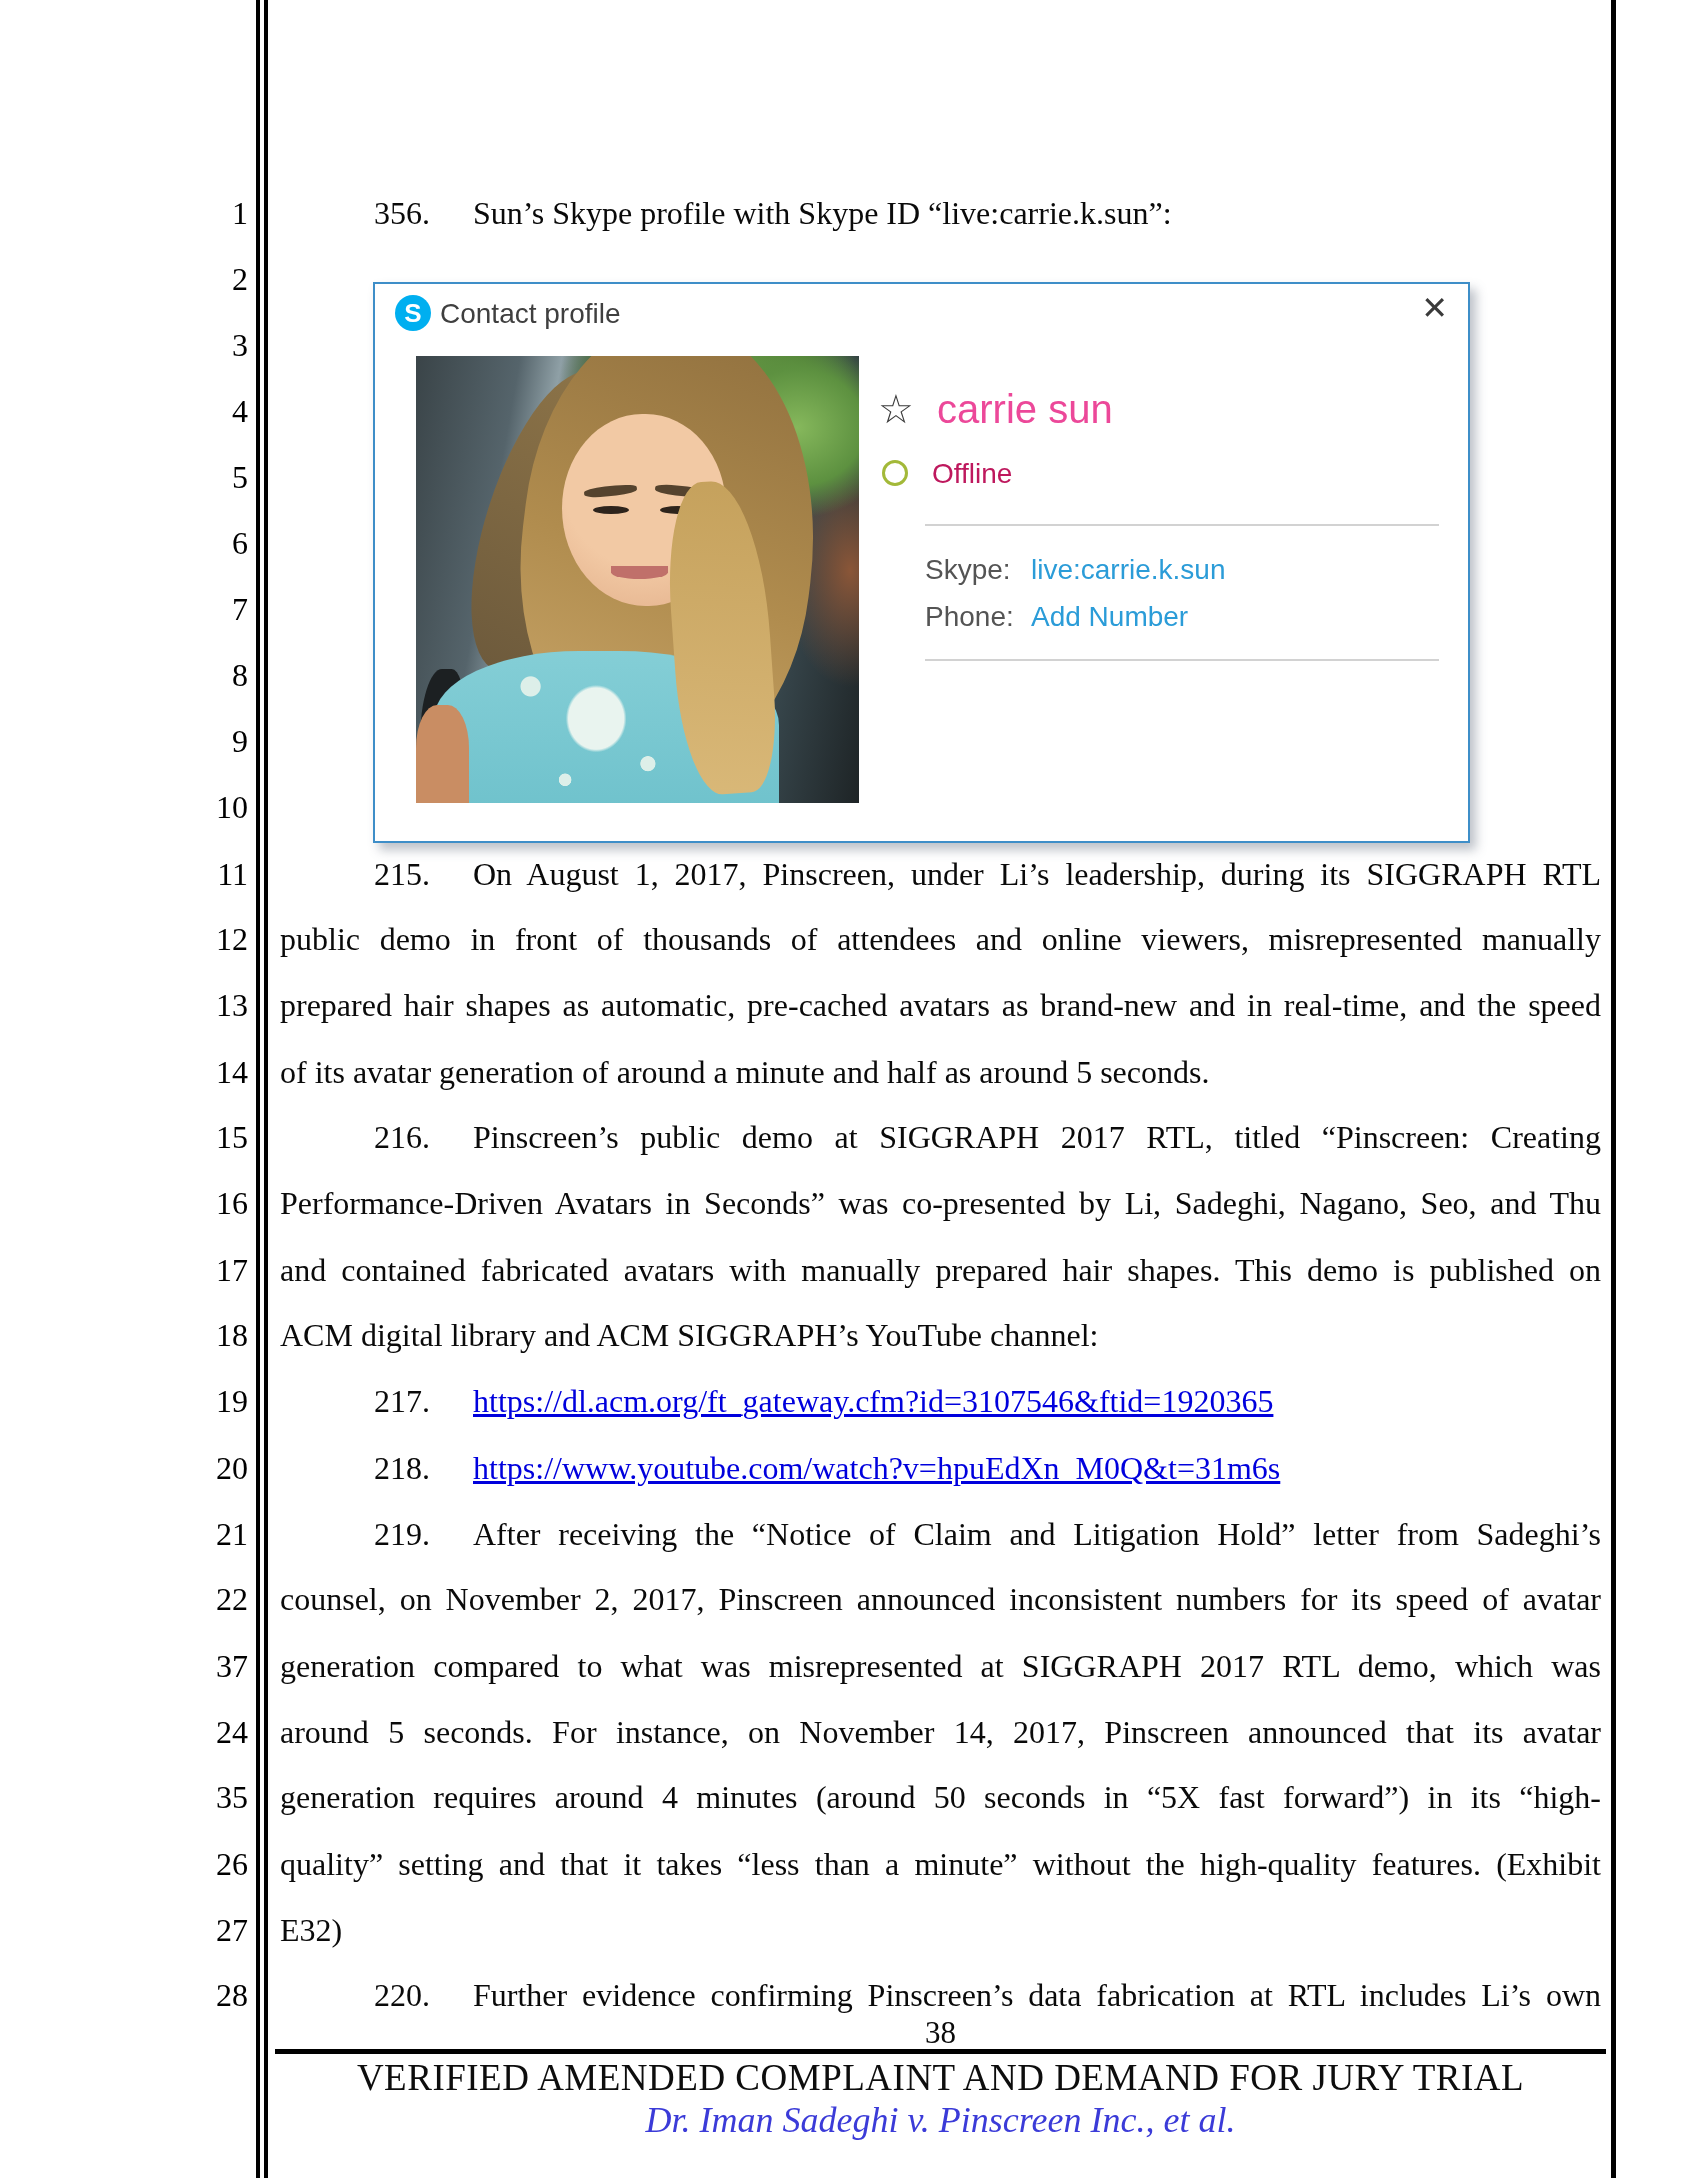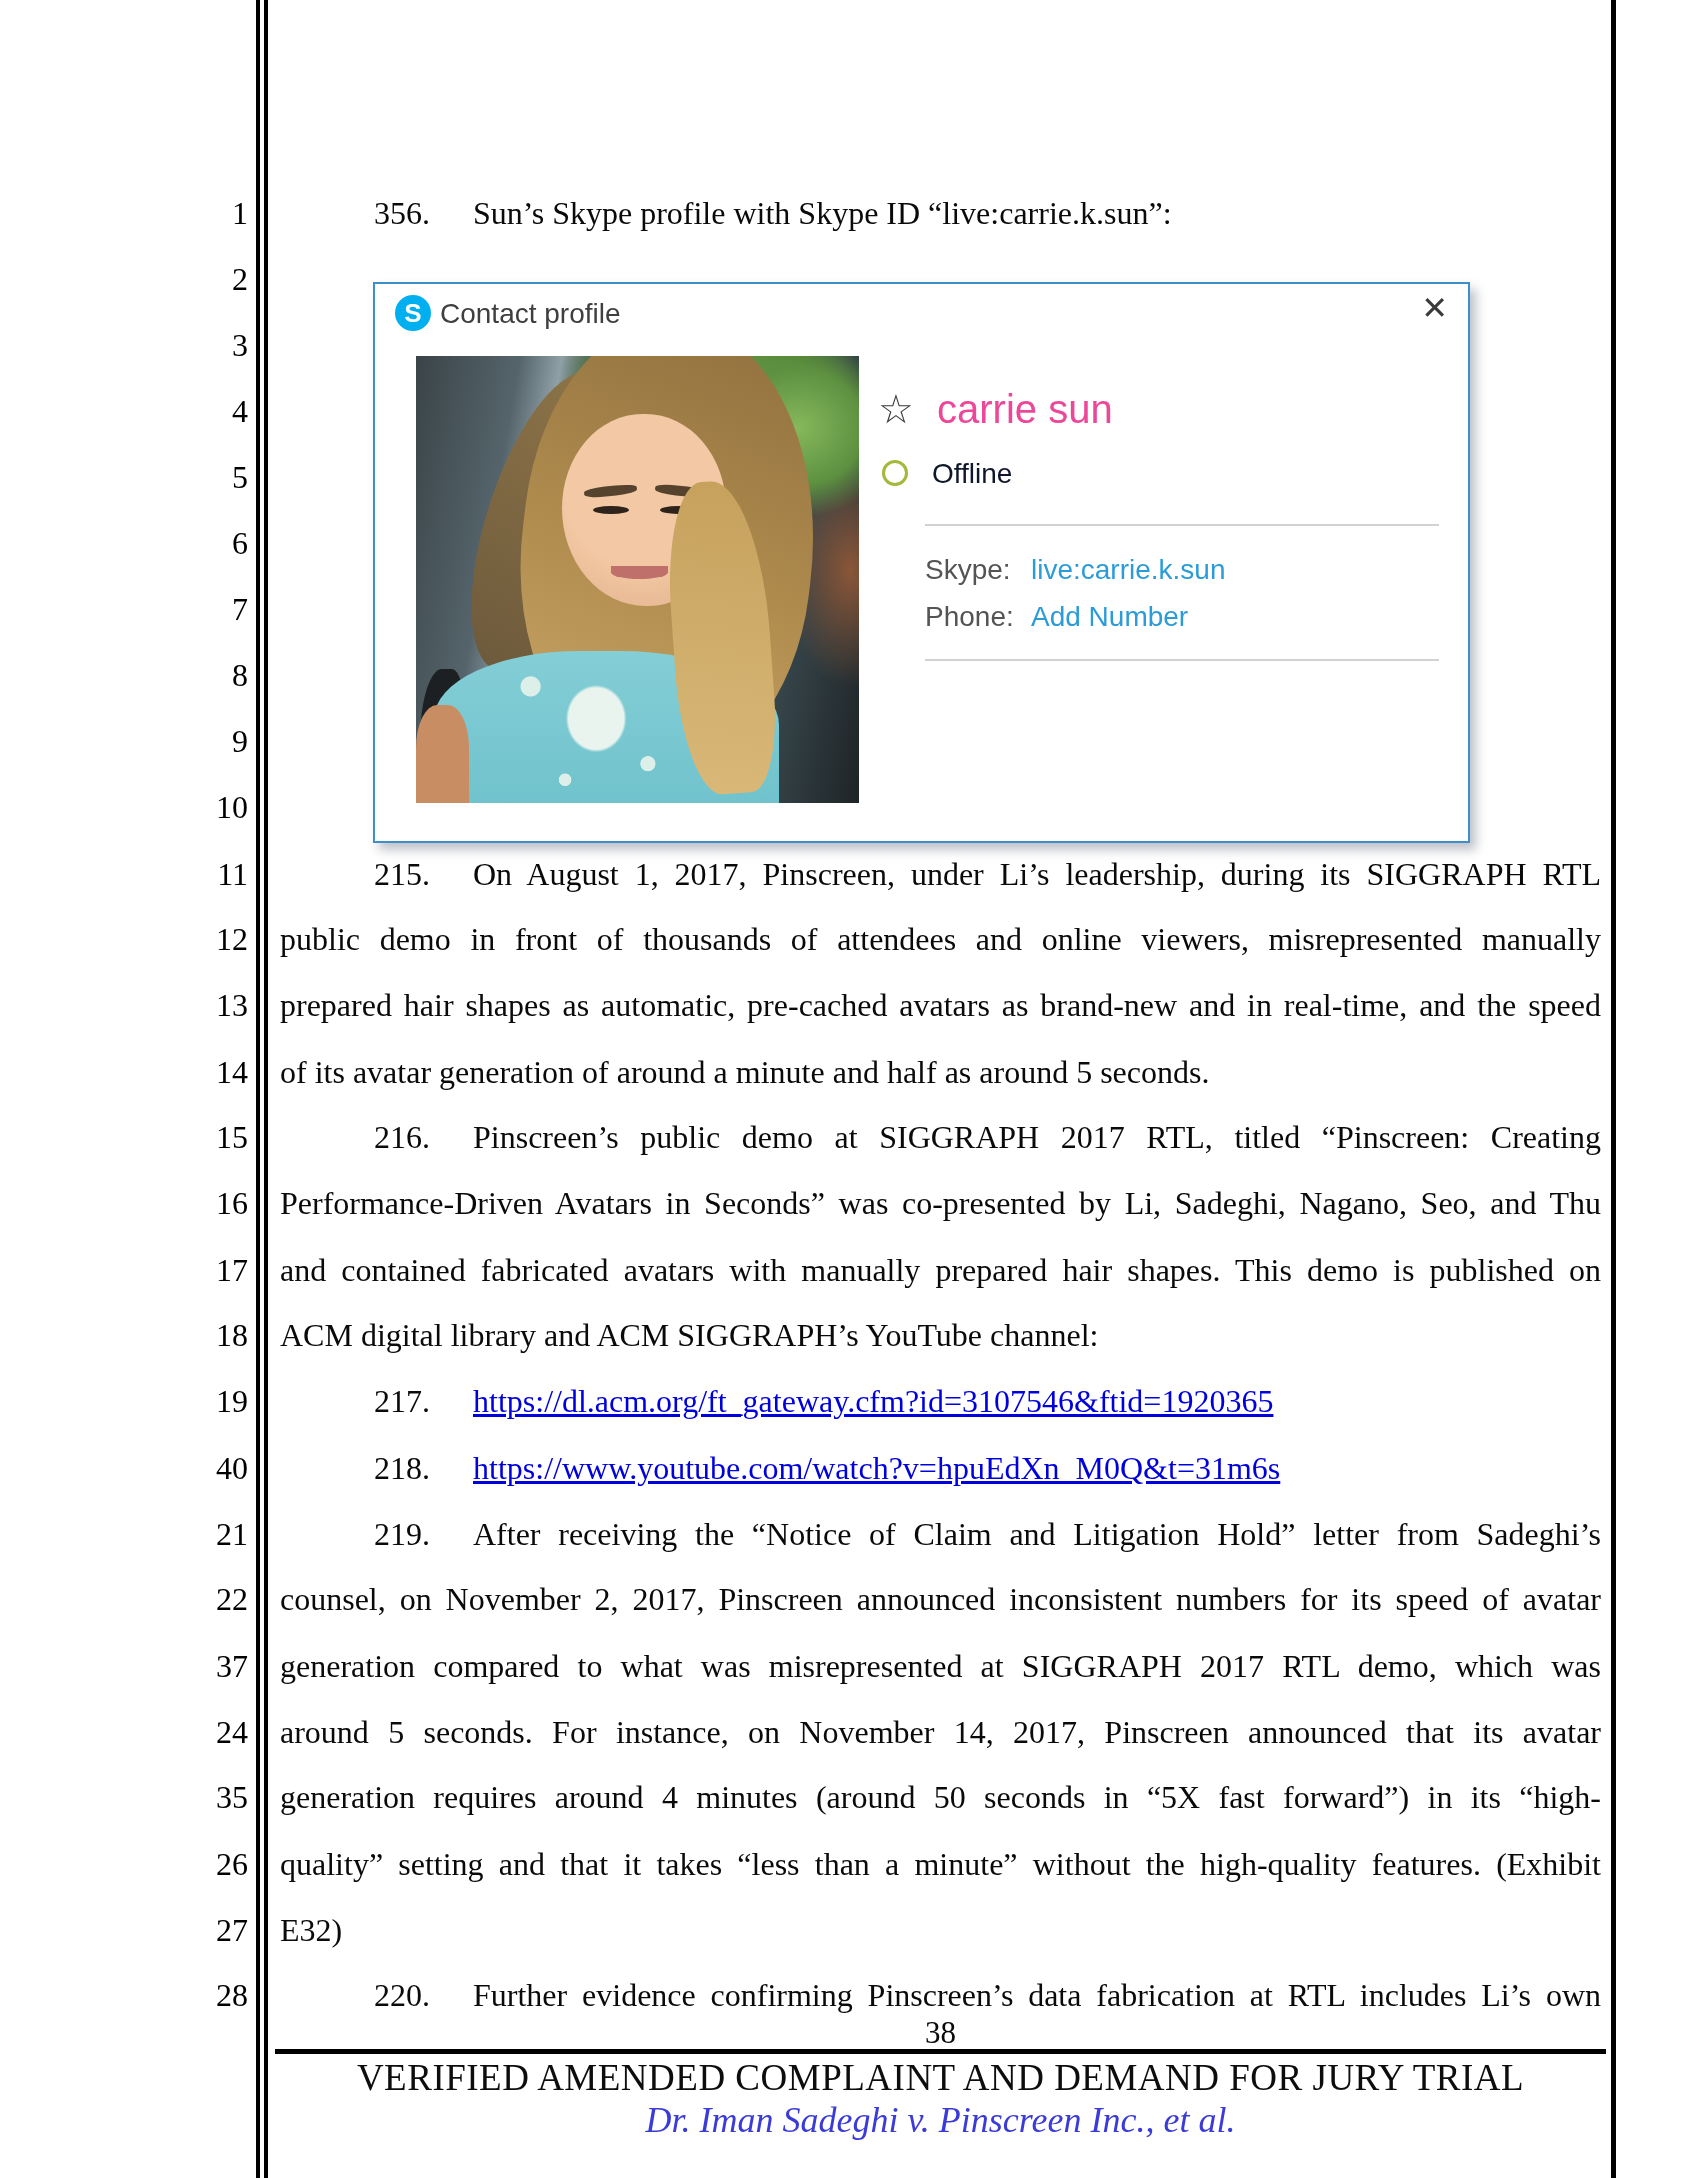--- a/index.html
+++ b/index.html
@@ -83,21 +83,21 @@
   .photo .shoulder{position:absolute;left:1%;top:70%;width:10%;height:32%;background:#1c2022;border-radius:50% 30% 0 0;}
   .photo .arm{position:absolute;left:0;top:78%;width:12%;height:24%;background:#c98d63;border-radius:40% 40% 0 0;}
   .photo .hairfall{
     position:absolute;left:58%;top:28%;width:22%;height:70%;
     background:linear-gradient(8deg,#d9b878,#c5a15c);border-radius:40% 50% 30% 40%;transform:rotate(-4deg);
   }
   
   .star-ic{position:absolute;left:503px;top:101px;font-size:40px;line-height:48px;color:#3a3a3a;cursor:pointer;}
   .contact-name{position:absolute;left:562px;top:101px;font-size:40px;line-height:48px;color:#ec4899;}
   .status-ring{position:absolute;left:507px;top:176px;width:26px;height:26px;border:3px solid var(--status-ring,#a3b939);border-radius:50%;box-sizing:border-box;}
-  .status-text{position:absolute;left:557px;top:175px;font-size:28px;line-height:30px;color:#0f172a;}
+  .status-text{position:absolute;left:557px;top:175px;font-size:28px;line-height:30px;color:#be185d;}
   .dlg-div{position:absolute;left:550px;width:514px;height:2px;background:#d2d2d2;}
   .dlg-div.d1{top:240px;}
   .dlg-div.d2{top:375px;}
   .row-label{position:absolute;left:550px;font-size:28px;line-height:30px;color:#545454;}
   .row-value{position:absolute;left:656px;font-size:28px;line-height:30px;color:var(--dialog-link,#2b9cd8);cursor:pointer;}
   .rl-skype{top:271px;} .rv-skype{top:271px;}
   .rl-phone{top:318px;} .rv-phone{top:318px;}
   
   .pageno{position:absolute;left:280px;width:1321px;top:2016px;text-align:center;font-size:31px;line-height:34px;}
   .footrule{position:absolute;left:275px;top:2049px;width:1331px;height:5px;background:#000;}
@@ -124,21 +124,21 @@
     <div class="lnum" style="top: 774px;">10</div>
     <div class="lnum" style="top: 841px;">11</div>
     <div class="lnum" style="top: 906px;">12</div>
     <div class="lnum" style="top: 972px;">13</div>
     <div class="lnum" style="top: 1039px;">14</div>
     <div class="lnum" style="top: 1104px;">15</div>
     <div class="lnum" style="top: 1170px;">16</div>
     <div class="lnum" style="top: 1237px;">17</div>
     <div class="lnum" style="top: 1302px;">18</div>
     <div class="lnum" style="top: 1368px;">19</div>
-    <div class="lnum" style="top: 1435px;">40</div>
+    <div class="lnum" style="top: 1435px;">20</div>
     <div class="lnum" style="top: 1501px;">21</div>
     <div class="lnum" style="top: 1566px;">22</div>
     <div class="lnum" style="top: 1633px;">37</div>
     <div class="lnum" style="top: 1699px;">24</div>
     <div class="lnum" style="top: 1764px;">35</div>
     <div class="lnum" style="top: 1831px;">26</div>
     <div class="lnum" style="top: 1897px;">27</div>
     <div class="lnum" style="top: 1962px;">28</div>
   </div>
 <div id="bodylines">

